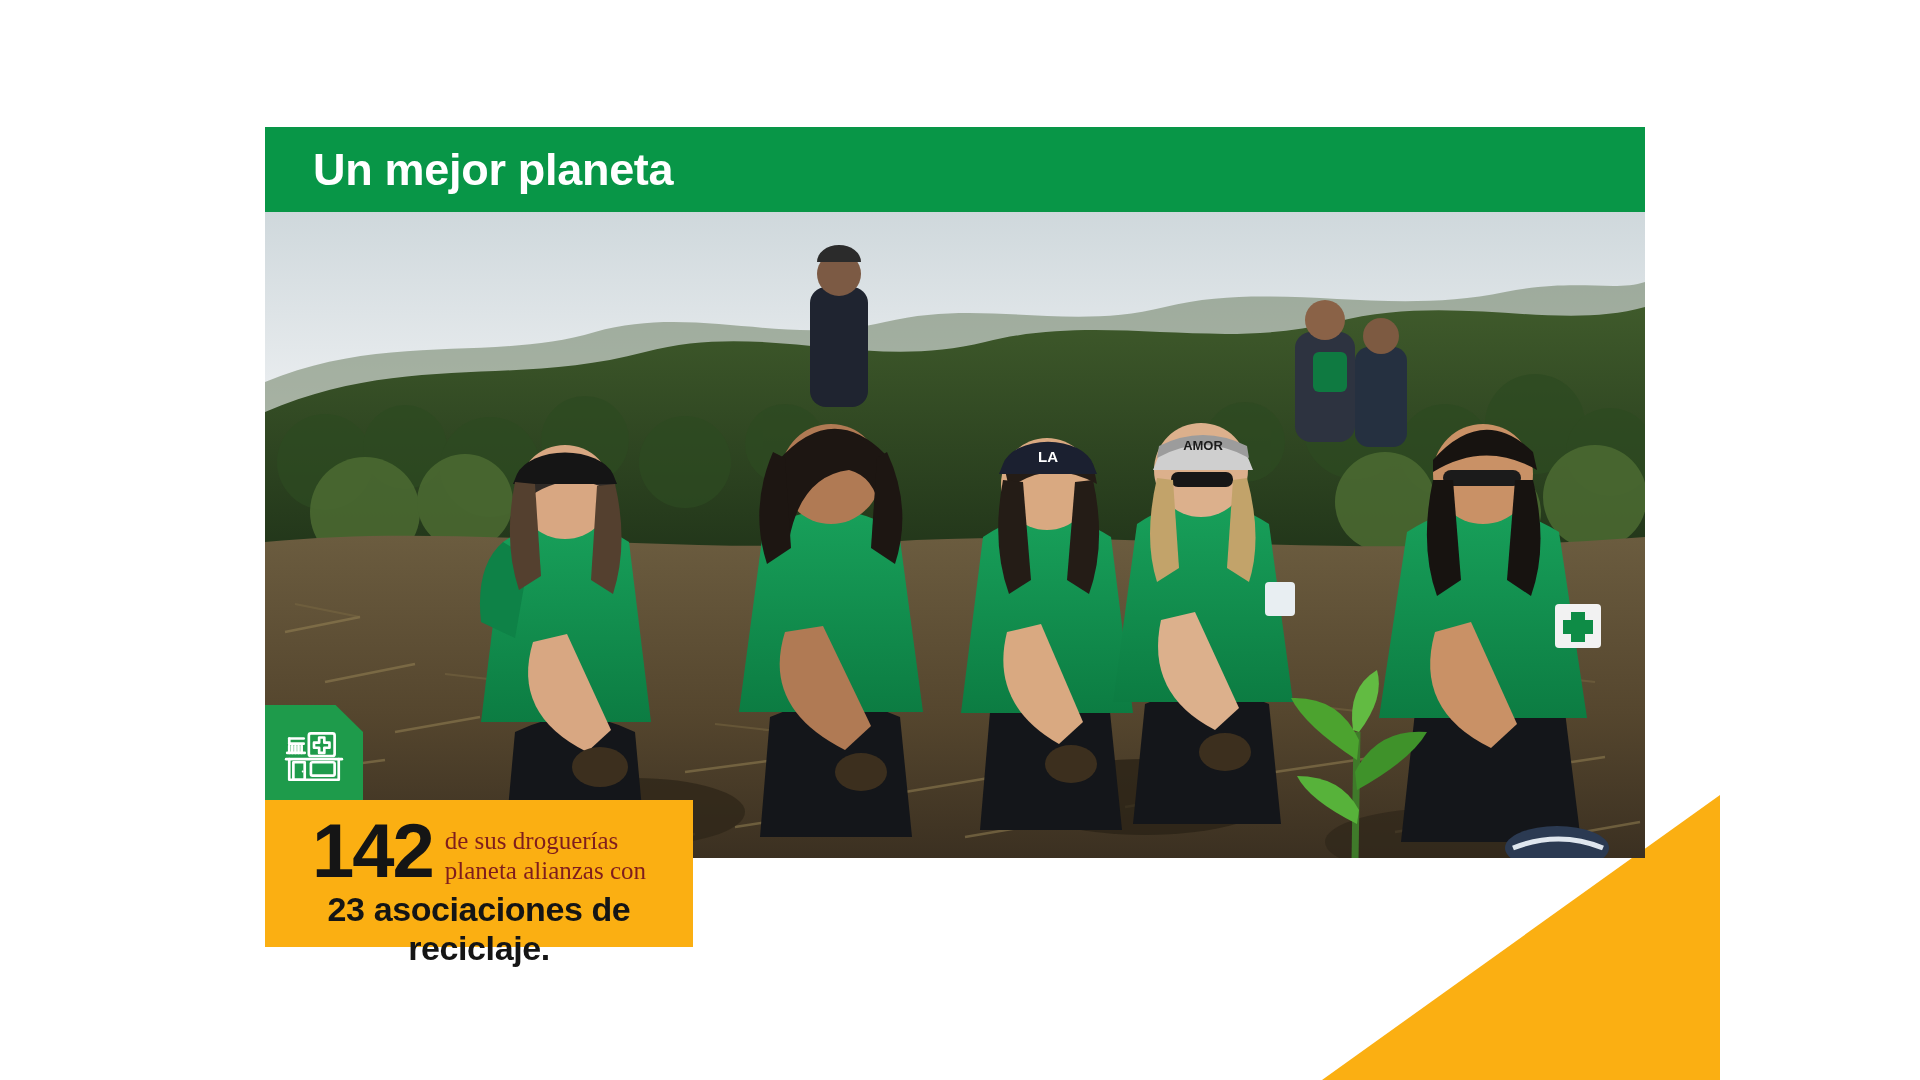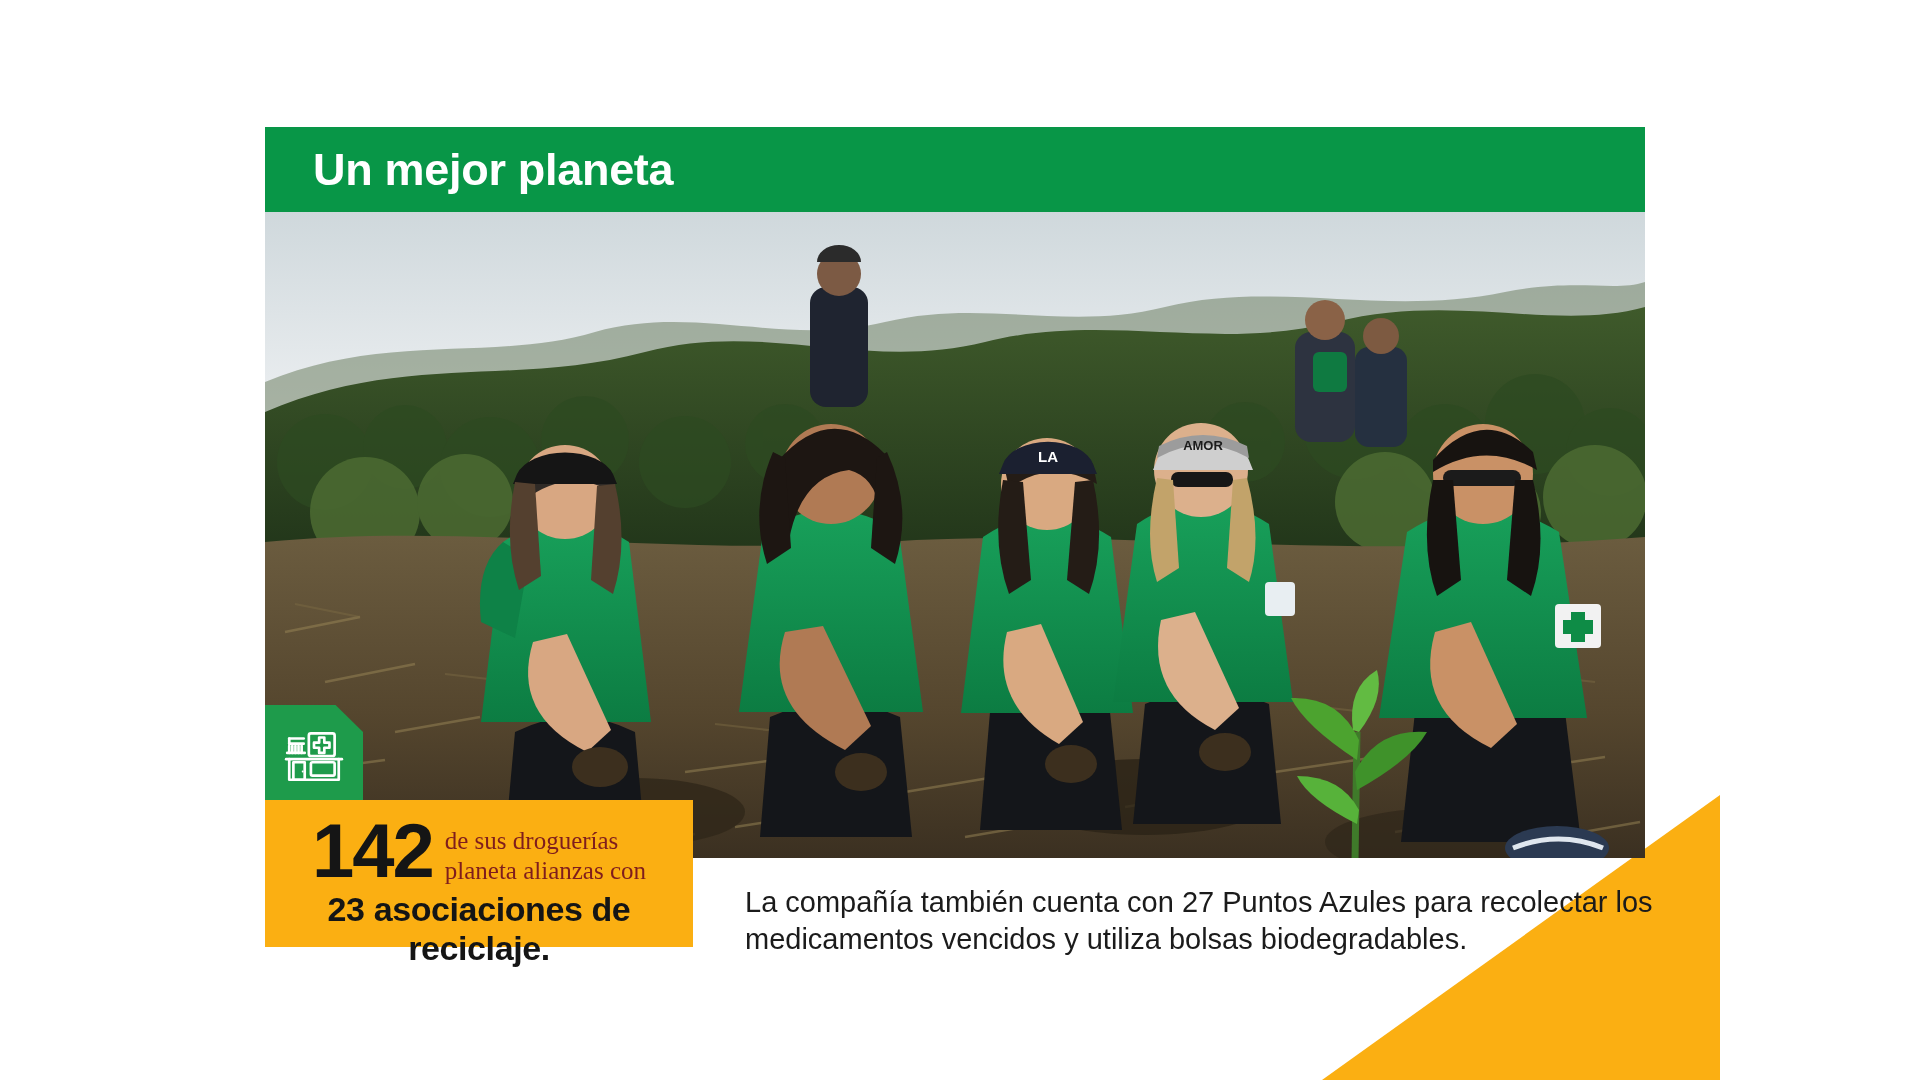--- a/index.html
+++ b/index.html
@@ -413,17 +413,14 @@
     <div class="stat-top">
       <div class="stat-number">142</div>
       <div class="stat-lines">
         <div>de sus droguerías</div>
         <div>planeta alianzas con</div>
       </div>
     </div>
     <div class="stat-bottom">23 asociaciones de reciclaje.</div>
   </div>
 
-  <div class="body-copy">
-    <p>La compañía también cuenta con 27 Puntos Azules para recolectar los medicamentos vencidos y utiliza bolsas biodegradables.</p>
-  </div>
 
 </div>
 
 </body></html>

